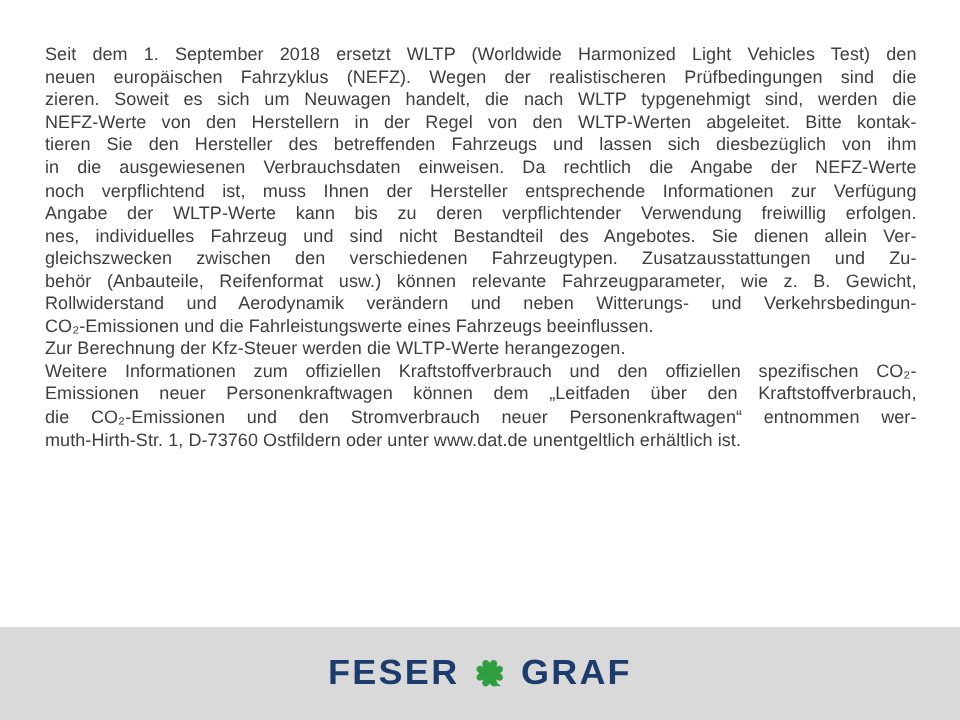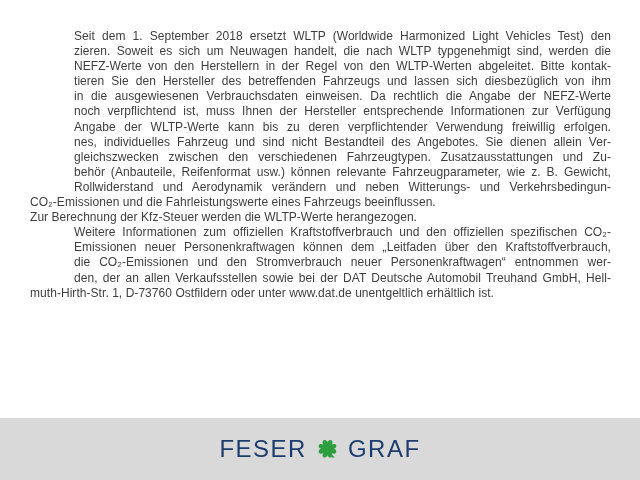--- a/index.html
+++ b/index.html
@@ -23,58 +23,57 @@
     letter-spacing:0.05px;
   }
   .disclaimer .line{
     text-align:justify;
     text-justify:inter-word;
     white-space:nowrap;
   }
   .disclaimer .line.j{
     text-align-last:justify;
     white-space:normal;
-    margin-left:44px;
   }
   .footer{
     position:absolute;left:0;top:418px;width:640px;height:62px;
     background:var(--footer-bg);
     display:flex;align-items:center;justify-content:center;
   }
   .logo{
     display:flex;align-items:center;gap:7px;
     color:var(--logo-navy);
-    font-weight:normal;font-size:24px;letter-spacing:1.5px;
+    font-weight:bold;font-size:24px;letter-spacing:1.5px;
     line-height:1;
     cursor:default;
   }
   .logo .word{transform:scaleY(0.97);}
   .clover{display:block;}
 </style>
 </head>
 <body>
 
 <div class="disclaimer">
     <div class="line j">Seit dem 1.  September 2018 ersetzt WLTP (Worldwide Harmonized Light Vehicles Test) den</div>
+    <div class="line j">neuen europäischen Fahrzyklus (NEFZ). Wegen der realistischeren Prüfbedingungen sind die</div>
     <div class="line j">zieren. Soweit es sich um Neuwagen handelt, die nach WLTP typgenehmigt sind, werden die</div>
     <div class="line j">NEFZ-Werte von den Herstellern in der Regel von den WLTP-Werten abgeleitet. Bitte kontak-</div>
     <div class="line j">tieren Sie den Hersteller des betreffenden Fahrzeugs und lassen sich diesbezüglich von ihm</div>
     <div class="line j">in die ausgewiesenen Verbrauchsdaten einweisen. Da rechtlich die Angabe der NEFZ-Werte</div>
     <div class="line j">noch verpflichtend ist, muss Ihnen der Hersteller entsprechende Informationen zur Verfügung</div>
     <div class="line j">Angabe der WLTP-Werte kann bis zu deren verpflichtender Verwendung freiwillig erfolgen.</div>
     <div class="line j">nes, individuelles Fahrzeug und sind nicht Bestandteil des Angebotes. Sie dienen allein Ver-</div>
     <div class="line j">gleichszwecken zwischen den verschiedenen Fahrzeugtypen. Zusatzausstattungen und Zu-</div>
     <div class="line j">behör (Anbauteile, Reifenformat usw.) können relevante Fahrzeugparameter, wie z. B. Gewicht,</div>
     <div class="line j">Rollwiderstand und Aerodynamik verändern und neben Witterungs- und Verkehrsbedingun-</div>
     <div class="line">CO₂-Emissionen und die Fahrleistungswerte eines Fahrzeugs beeinflussen.</div>
     <div class="line">Zur Berechnung der Kfz-Steuer werden die WLTP-Werte herangezogen.</div>
     <div class="line j">Weitere Informationen zum offiziellen Kraftstoffverbrauch und den offiziellen spezifischen CO₂-</div>
     <div class="line j">Emissionen neuer Personenkraftwagen können dem „Leitfaden über den Kraftstoffverbrauch,</div>
     <div class="line j">die CO₂-Emissionen und den Stromverbrauch neuer Personenkraftwagen“ entnommen wer-</div>
-    <div class="line j">den, der an allen Verkaufsstellen sowie bei der DAT Deutsche Automobil Treuhand GmbH, Hell-</div>
     <div class="line">muth-Hirth-Str. 1, D-73760 Ostfildern oder unter www.dat.de unentgeltlich erhältlich ist.</div>
   </div>
 
 <div class="footer">
   <div class="logo">
     <span class="word">FESER</span>
     <span class="clover">
       <svg class="clover" width="27" height="29" viewBox="0 0 40 42" xmlns="http://www.w3.org/2000/svg">
         <g fill="#2f9e3e">
           <path transform="rotate(45 20 20)" d="M20 21 C18.6 17.6 13.2 16.6 12.6 11.6 C12.2 8 15.1 5.9 17.6 7.4 C19 8.3 19.7 10 20 11.6 C20.3 10 21 8.3 22.4 7.4 C24.9 5.9 27.8 8 27.4 11.6 C26.8 16.6 21.4 17.6 20 21 Z"></path>

